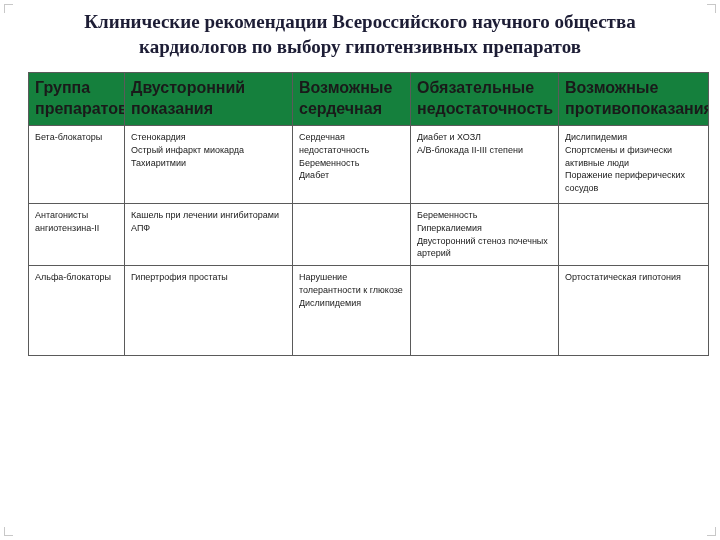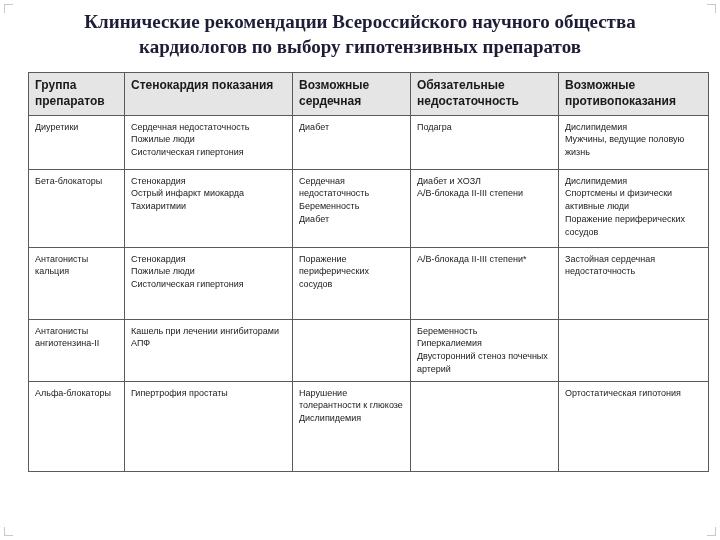--- a/index.html
+++ b/index.html
@@ -33,24 +33,24 @@
   .recs th, .recs td {
     border: 1px solid #5a5a5a;
     vertical-align: top;
     text-align: left;
     padding: 5px 6px;
     color: #1a1a1a;
     white-space: pre-line;
     overflow: hidden;
   }
   .recs th {
-    font-size: 12px;
+    font-size: 16px;
     font-weight: bold;
     line-height: 1.3;
-    background: #e5e5e5;
+    background: #15803d;
   }
   .recs td {
     font-size: 9px;
     line-height: 1.42;
   }
   tr.rh-head { height: 42px; }
   tr.rh-1 { height: 54px; }
   tr.rh-2 { height: 78px; }
   tr.rh-3 { height: 62px; }
   tr.rh-4 { height: 72px; }
@@ -83,59 +83,40 @@
     <colgroup>
       <col style="width:96px">
       <col style="width:168px">
       <col style="width:118px">
       <col style="width:148px">
       <col style="width:150px">
     </colgroup>
     <thead>
       <tr class="rh-head">
         <th>Группа препаратов</th>
-        <th>Стенокардия показания</th>
+        <th>Двусторонний показания</th>
         <th>Возможные сердечная</th>
         <th>Обязательные недостаточность</th>
         <th>Возможные противопоказания</th>
       </tr>
     </thead>
     <tbody>
-      <tr class="rh-1">
-        <td>Диуретики</td>
-        <td>Сердечная недостаточность
-Пожилые люди
-Систолическая гипертония</td>
-        <td>Диабет</td>
-        <td>Подагра</td>
-        <td>Дислипидемия
-Мужчины, ведущие половую жизнь</td>
-      </tr>
       <tr class="rh-2">
         <td>Бета-блокаторы</td>
         <td>Стенокардия
 Острый инфаркт миокарда
 Тахиаритмии</td>
         <td>Сердечная недостаточность
 Беременность
 Диабет</td>
         <td>Диабет и ХОЗЛ
 А/В-блокада II-III степени</td>
         <td>Дислипидемия
 Спортсмены и физически активные люди
 Поражение периферических сосудов</td>
-      </tr>
-      <tr class="rh-4">
-        <td>Антагонисты кальция</td>
-        <td>Стенокардия
-Пожилые люди
-Систолическая гипертония</td>
-        <td>Поражение периферических сосудов</td>
-        <td>А/В-блокада II-III степени*</td>
-        <td>Застойная сердечная недостаточность</td>
       </tr>
       <tr class="rh-5">
         <td>Антагонисты ангиотензина-II</td>
         <td>Кашель при лечении ингибиторами АПФ</td>
         <td></td>
         <td>Беременность
 Гиперкалиемия
 Двусторонний стеноз почечных артерий</td>
         <td></td>
       </tr>

